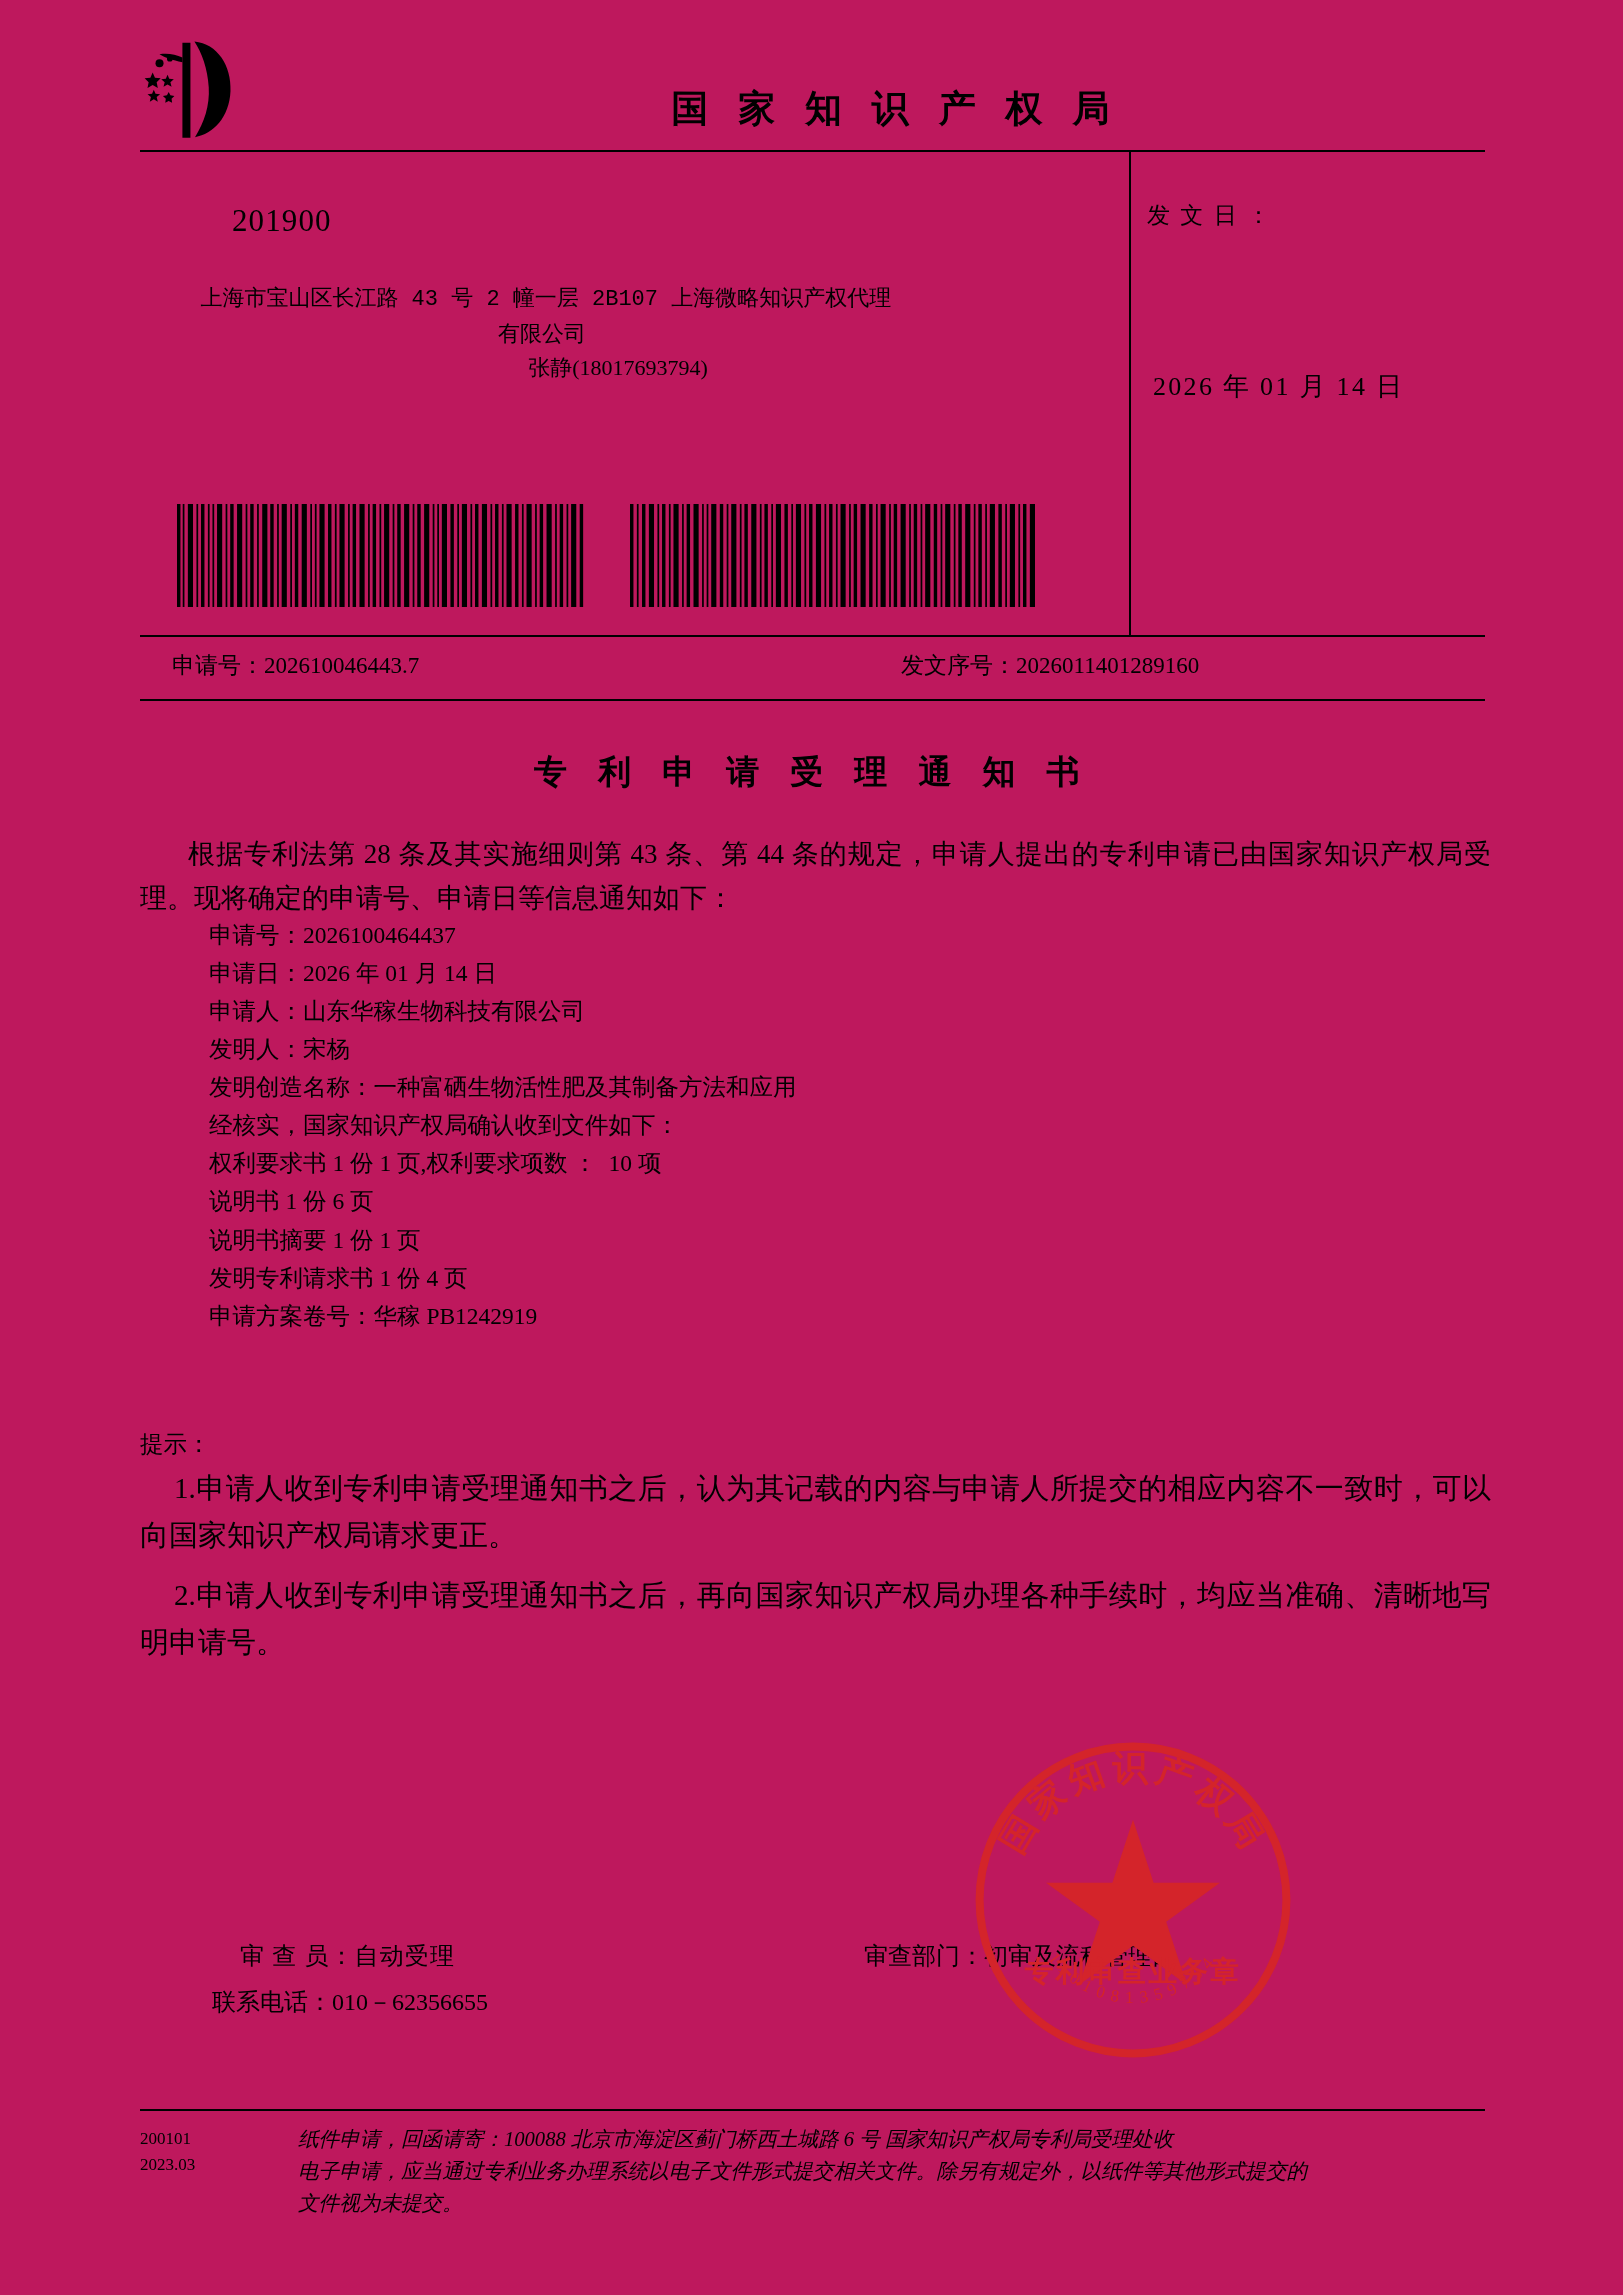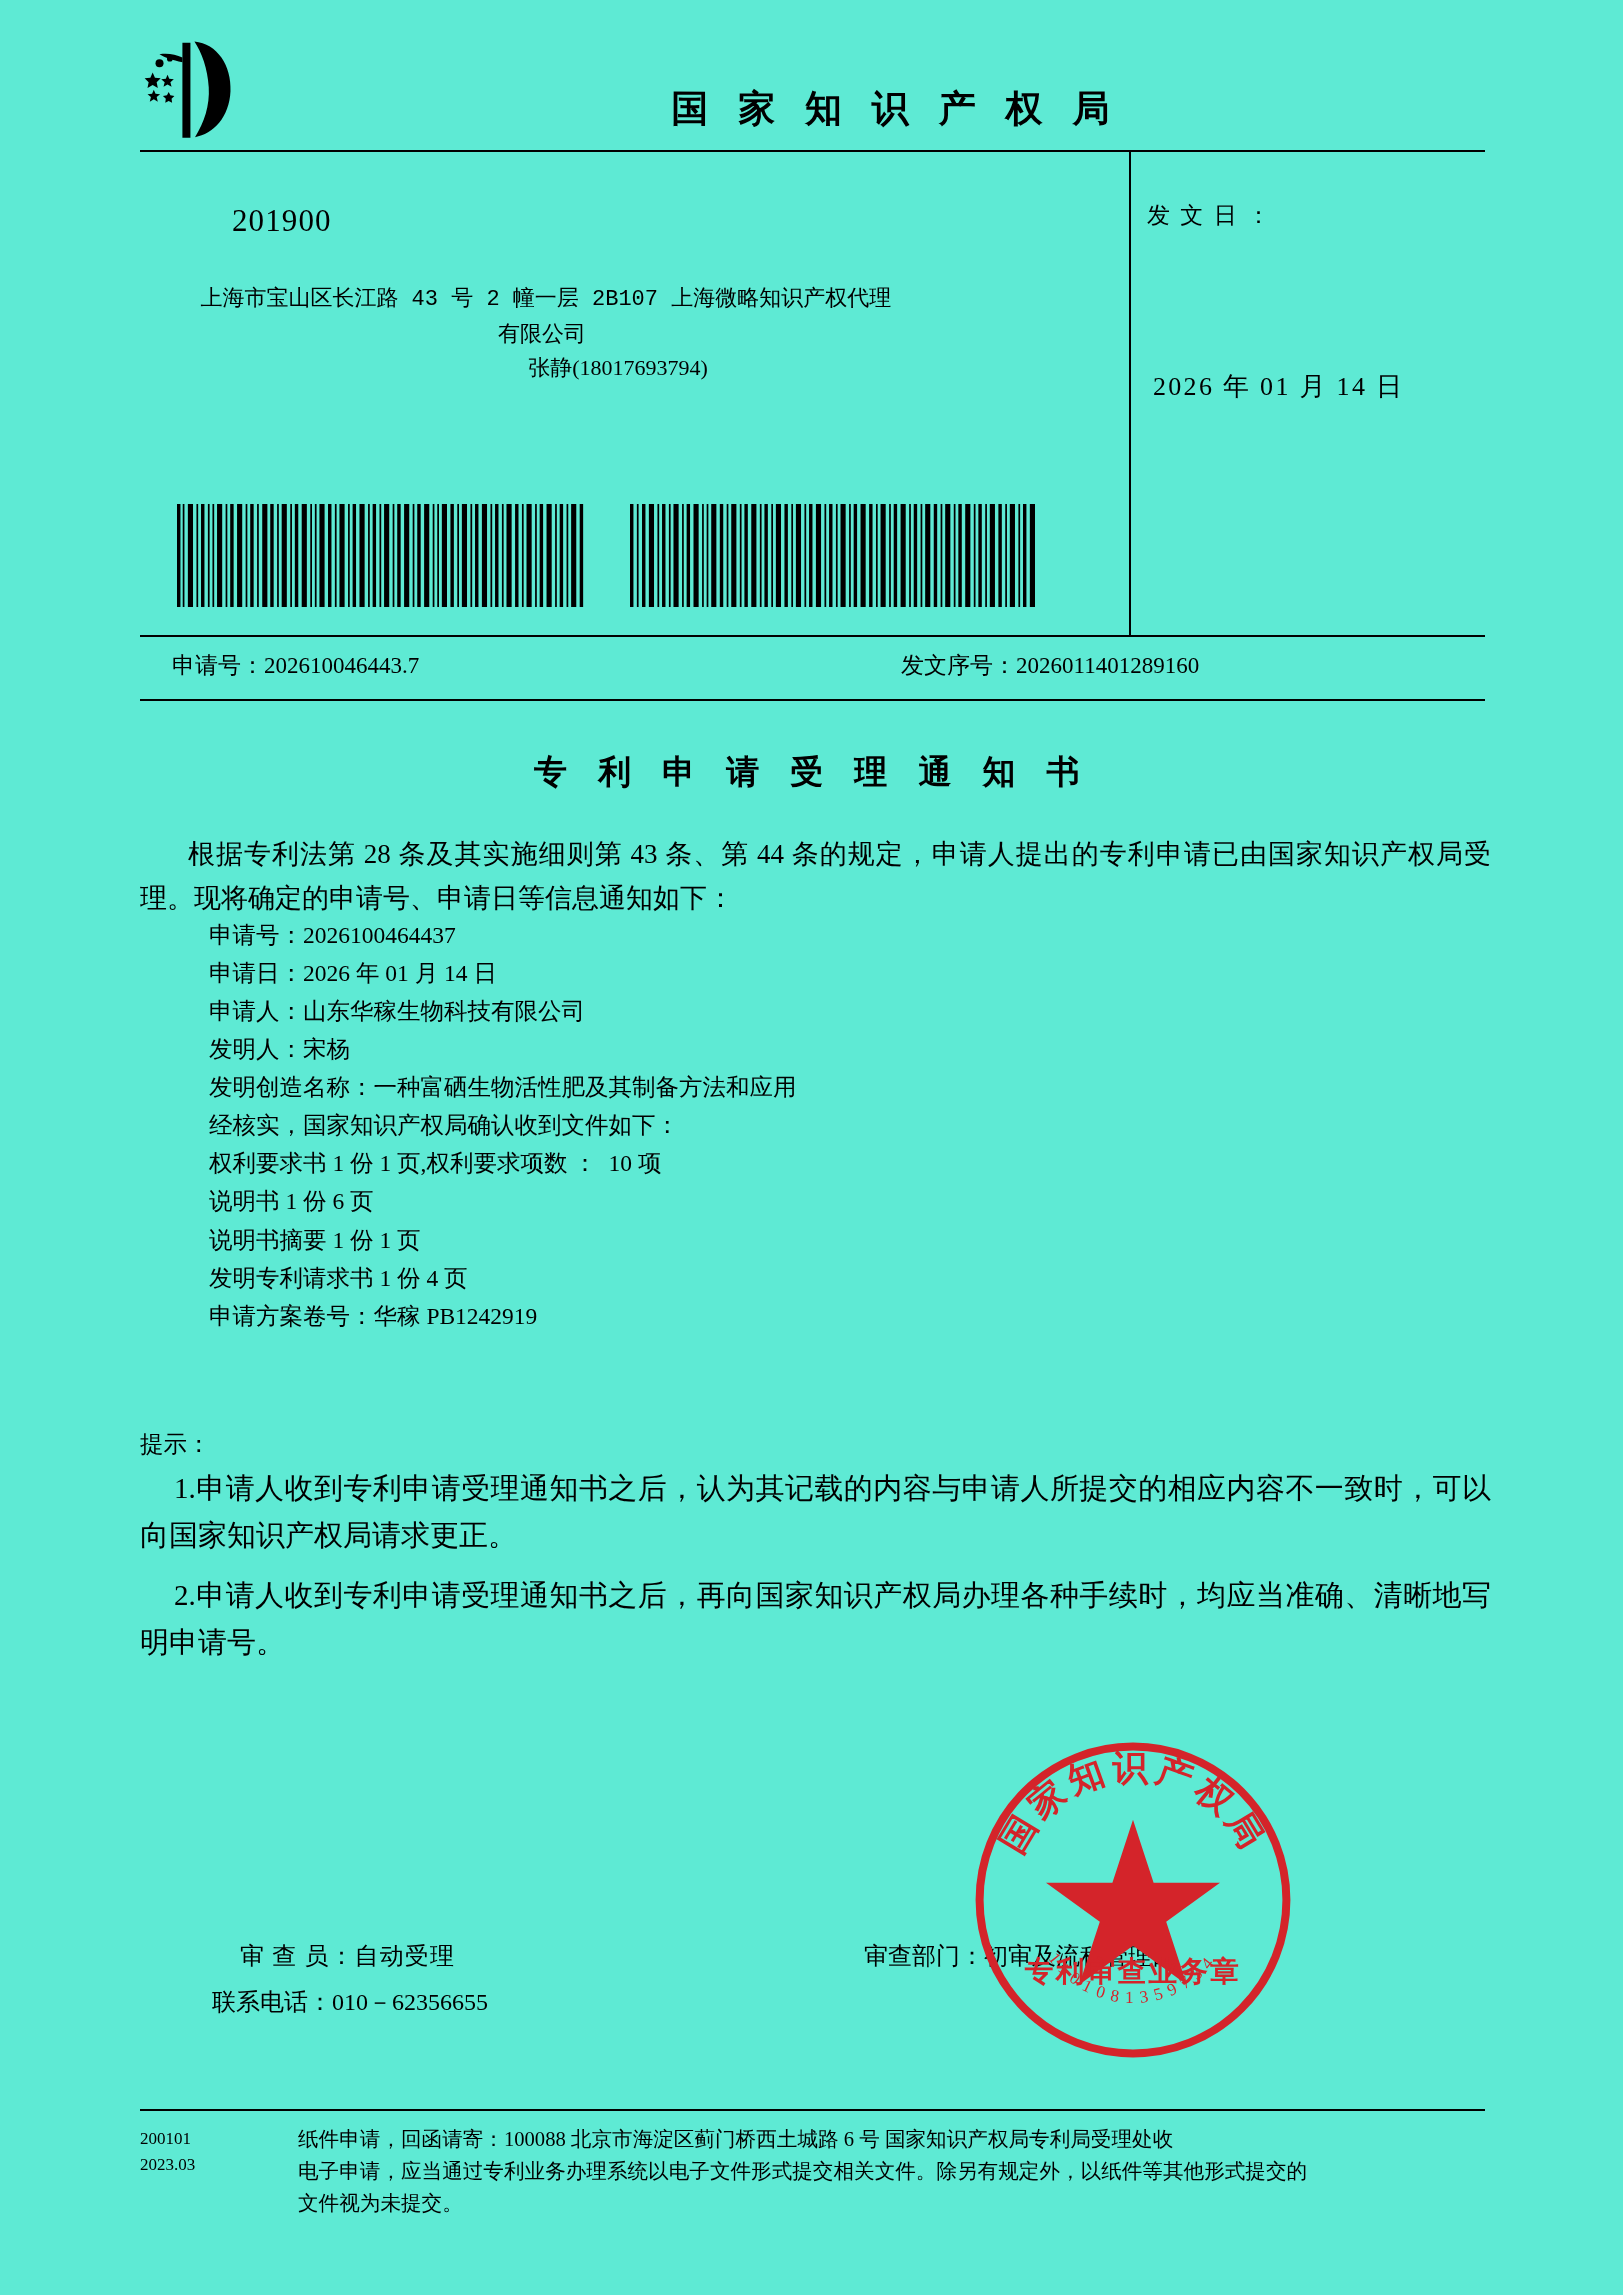--- a/index.html
+++ b/index.html
@@ -8,21 +8,21 @@
     background: #ffffff;
   }
   body {
     font-family: "Liberation Serif", "DejaVu Serif", serif;
     color: #000000;
   }
   .page {
     position: relative;
     width: 1623px;
     height: 2295px;
-    background: #5eead4;
+    background: #be185d;
     overflow: hidden;
   }
   .sheet {
     position: absolute;
     left: 0; top: 0;
     width: 1623px;
     height: 2295px;
   }
 
   
@@ -242,21 +242,21 @@
     line-height: 1.5;
   }
   .footer-right {
     position: absolute;
     left: 298px;
     top: 2124px;
     width: 1190px;
     font-size: 20.6px;
     line-height: 1.5;
   }
-  .footer-right div { margin-bottom: 1.1px; }
+  .footer-right div { margin-bottom: 1.1px; font-style: italic; }
 </style>
 </head>
 <body>
 
 <div class="page">
   <div class="sheet">
 
     <div class="header">
       <div class="logo">
         <svg viewBox="0 0 185 180" width="106" height="103" aria-hidden="true">

